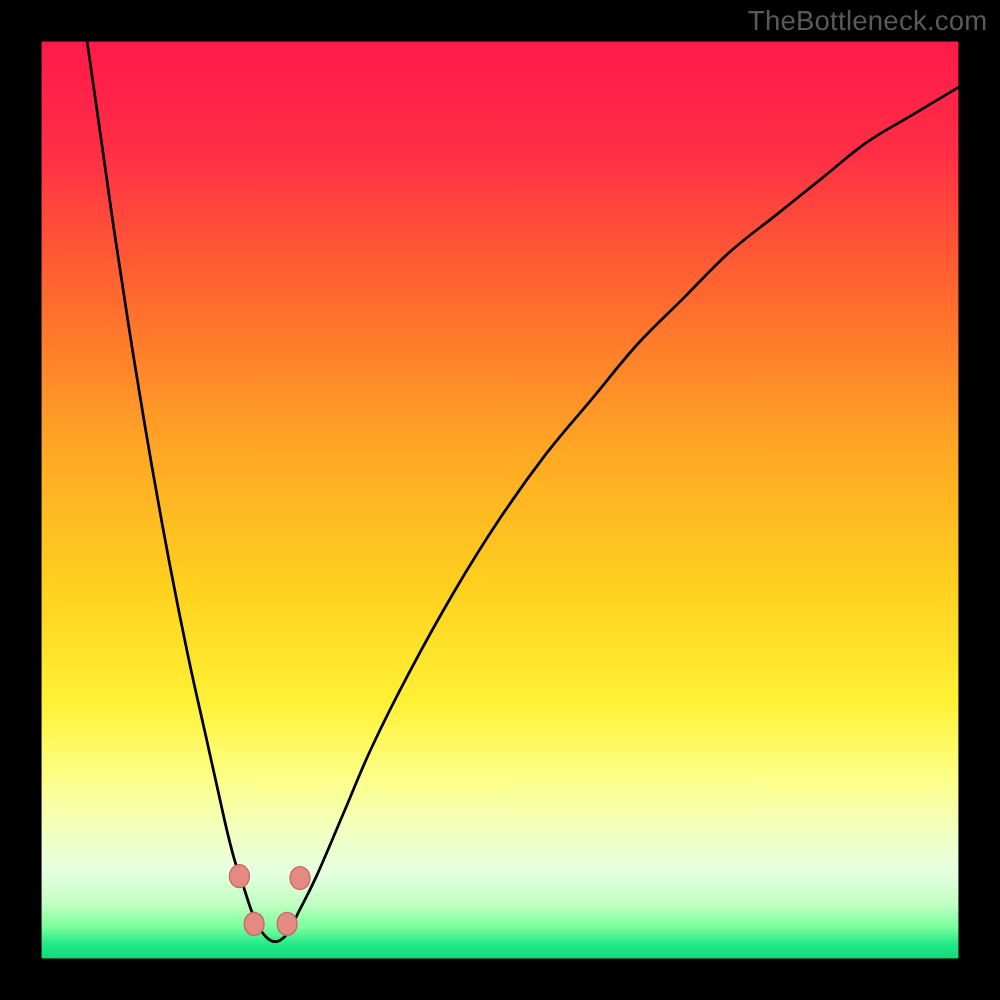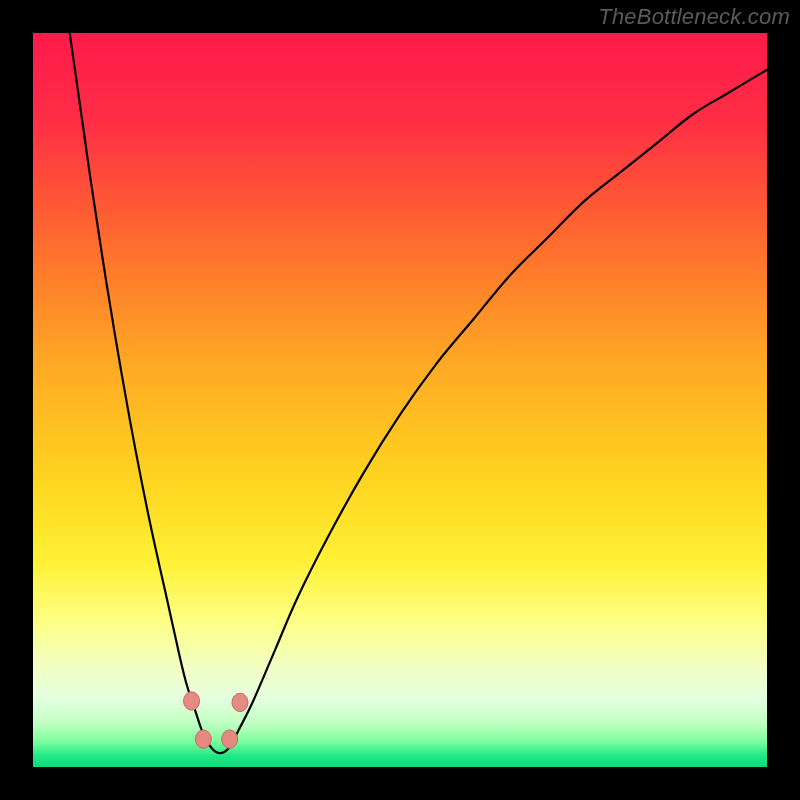--- a/index.html
+++ b/index.html
@@ -11,21 +11,20 @@
     overflow: hidden;
     font-family: Arial, Helvetica, sans-serif;
   }
   .frame {
     position: absolute;
     left: 0;
     top: 0;
     width: 800px;
     height: 589px;
     background: #000000;
-    font-style: italic;
   }
   .watermark {
     position: absolute;
     top: 4px;
     right: 10px;
     color: #5a5a5a;
     font-size: 22px;
     font-weight: 500;
     letter-spacing: 0.2px;
     user-select: none;

